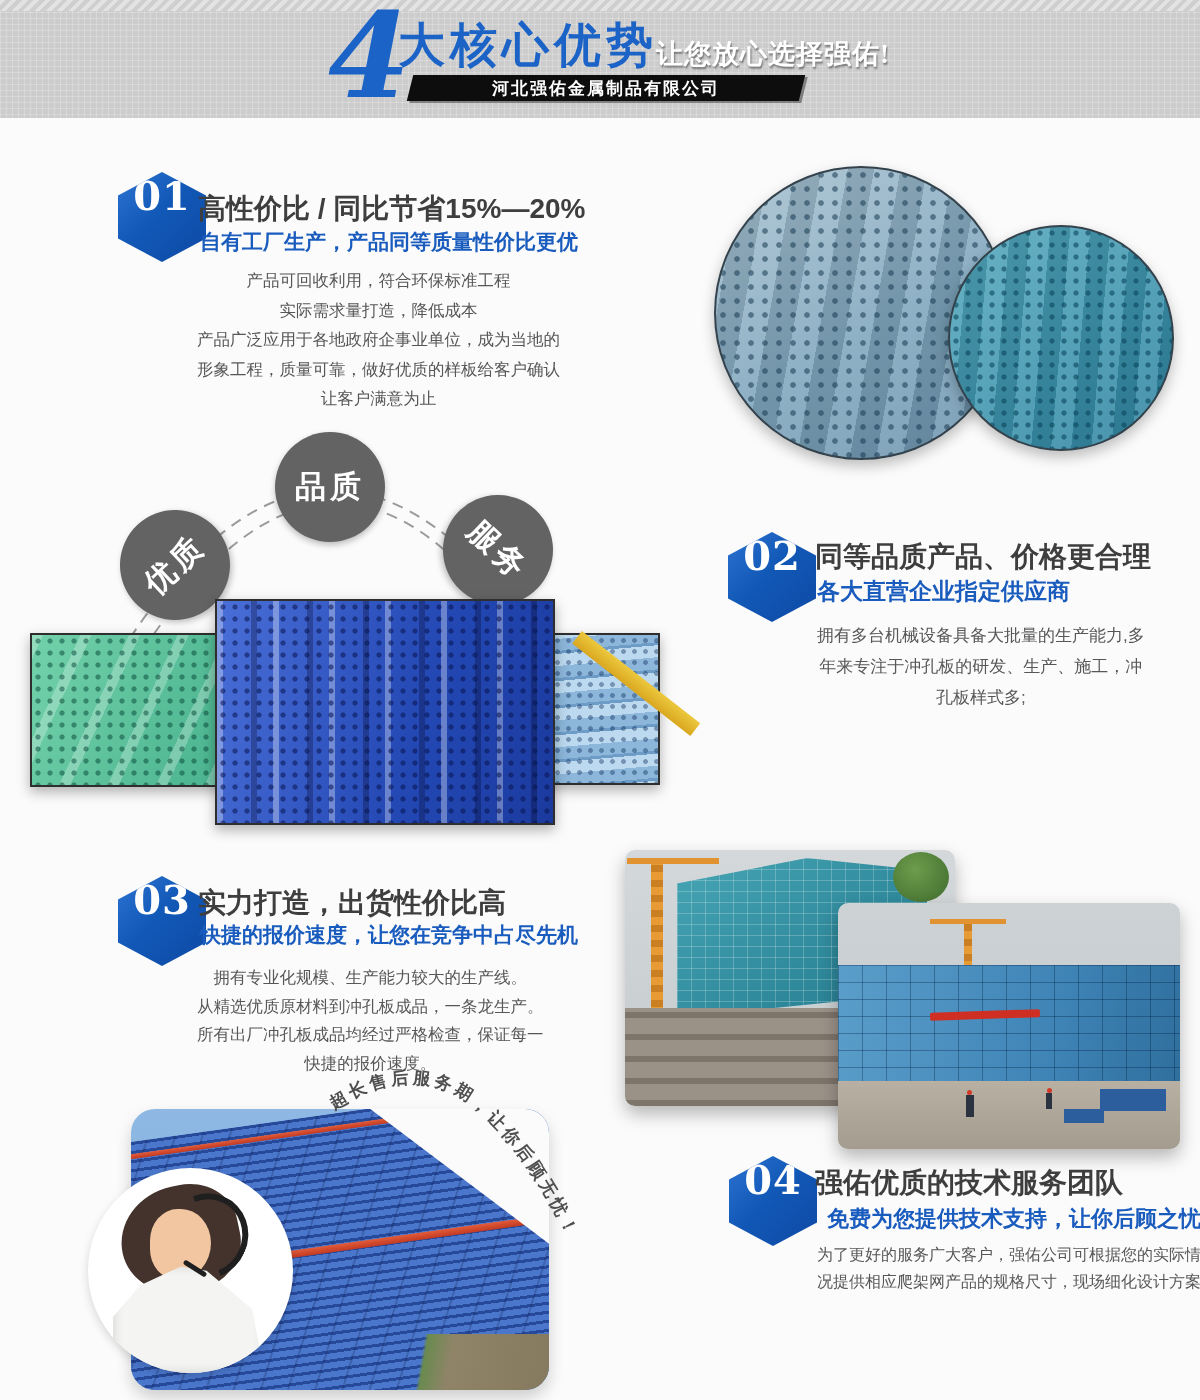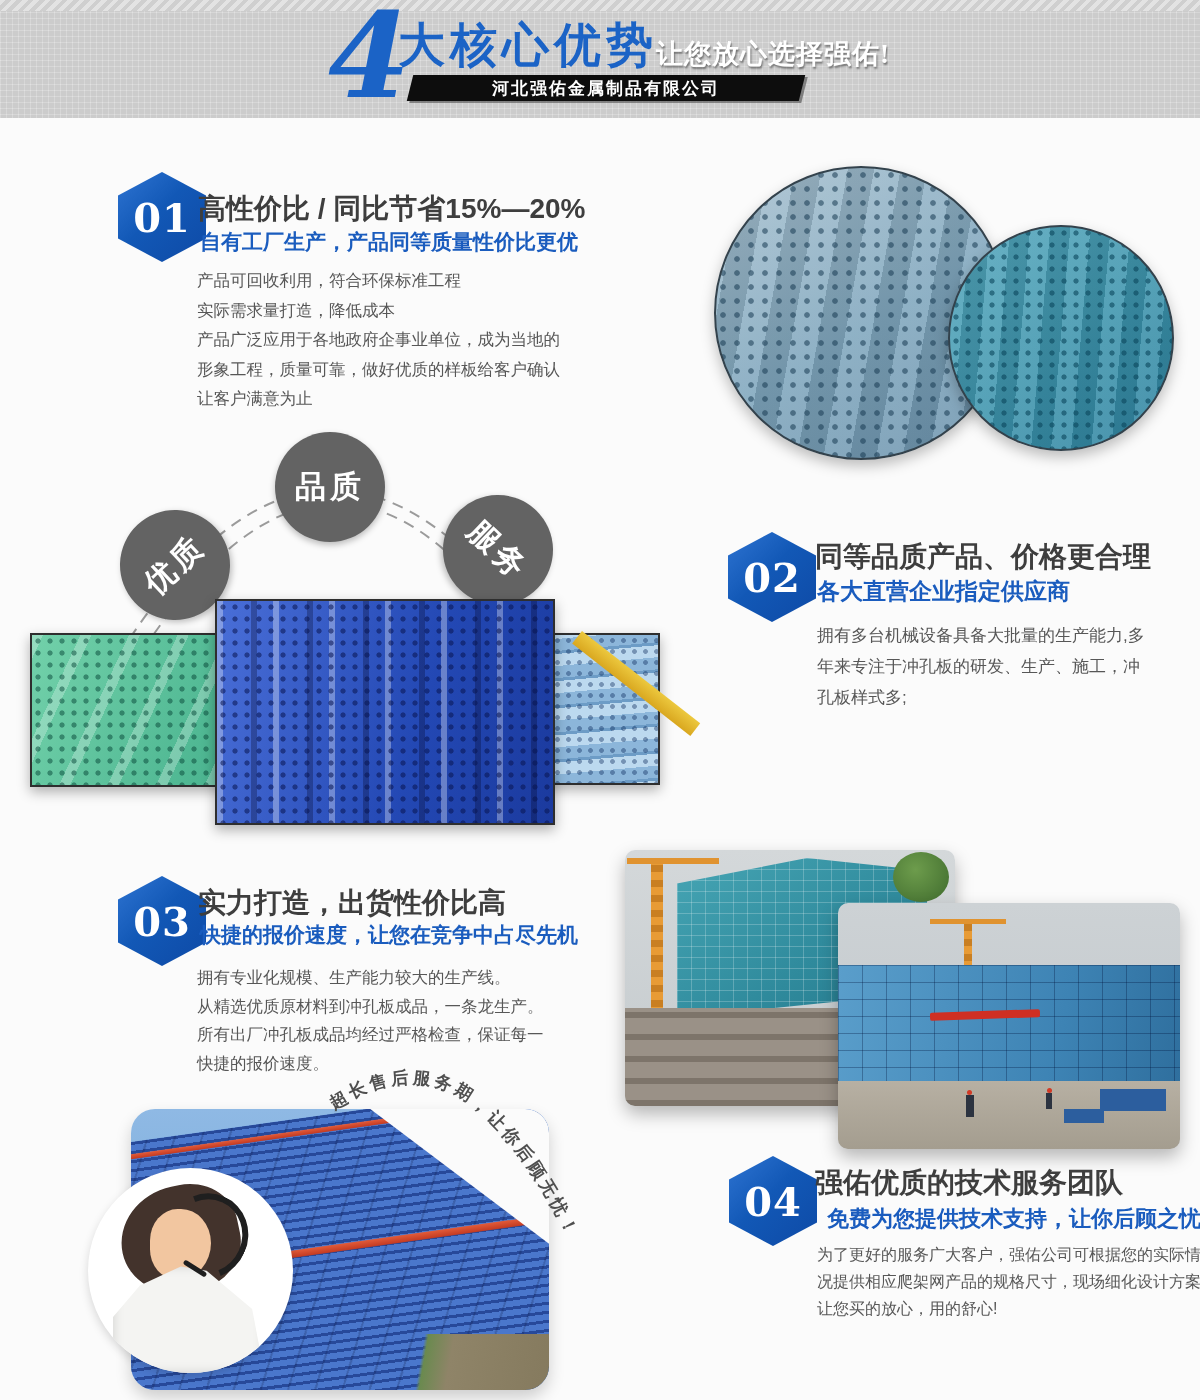--- a/index.html
+++ b/index.html
@@ -25,29 +25,29 @@
     font-family:"Liberation Serif",serif;}
   .company-bar{left:410px;top:75px;width:392px;height:26px;background:#0d0d0d;
     transform:skewX(-14deg);display:flex;align-items:center;justify-content:center;
     box-shadow:3px 2px 0 rgba(60,60,60,.55);}
   .company-bar span{transform:skewX(14deg);color:#fff;font-size:17px;font-weight:bold;
     letter-spacing:2px;white-space:nowrap;}
 
   
   .hex{width:88px;height:90px;clip-path:polygon(50% 0,100% 26%,100% 74%,50% 100%,0 74%,0 26%);
     background:linear-gradient(135deg,#2e74d2 0%,#1258b6 45%,#0e4aa6 100%);
-    display:flex;align-items:center;justify-content:center;}
+    display:flex;justify-content:center;}
   .hex span{color:#fff;font:bold 40px "DejaVu Serif",serif;letter-spacing:1px;}
 
   
   .sec-title{font-weight:bold;font-size:28px;color:#3e3e3e;white-space:nowrap;}
   .serif-title{font-family:"Liberation Serif",serif;}
   .sec-sub{font-weight:bold;color:#1a5cbe;font-family:"Liberation Serif",serif;white-space:nowrap;}
   .sec-body{color:#575757;font-size:16.5px;white-space:nowrap;}
-  .sec-body .bline{display:block;}
+  .sec-body .bline{display:block;text-align:center;}
 
   
   .badge{width:110px;height:110px;border-radius:50%;background:#636363;
     display:flex;align-items:center;justify-content:center;color:#fff;
     font-weight:bold;font-size:31px;letter-spacing:4px;box-shadow:0 3px 6px rgba(0,0,0,.25);}
 
   
   .circle-photo{border-radius:50%;border:2px solid #33424c;box-shadow:0 6px 14px rgba(0,0,0,.25);}
   .panel-large{background-image:
       radial-gradient(circle,rgba(23,58,82,.55) 2.4px,transparent 3.2px),
@@ -231,21 +231,20 @@
   </div>
 
   <div class="abs hex" style="left:729px;top:1156px;">
     <span>04</span>
   </div>
   <div class="abs sec-title" style="left:815px;top:1164px;">强佑优质的技术服务团队</div>
   <div class="abs sec-sub" style="left:827px;top:1204px;font-size:22px;">免费为您提供技术支持，让你后顾之忧</div>
   <div class="abs sec-body" style="left:817px;top:1241px;line-height:27px;font-size:16px;">
     <span class="bline">为了更好的服务广大客户，强佑公司可根据您的实际情</span>
     <span class="bline">况提供相应爬架网产品的规格尺寸，现场细化设计方案</span>
-    <span class="bline">让您买的放心，用的舒心!</span>
   </div>
 
   <div class="abs service-photo" style="left:131px;top:1109px;width:418px;height:281px;">
     <div class="fence">
       <div class="redline" style="top:4%;height:5px;"></div>
       <div class="redline" style="top:42%;height:7px;"></div>
     </div>
     <div class="dirt"></div>
     <div class="corner-cut"></div>
   </div>

